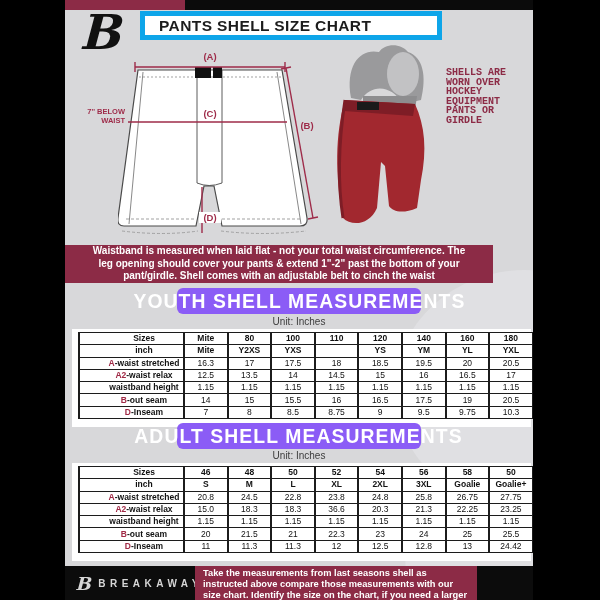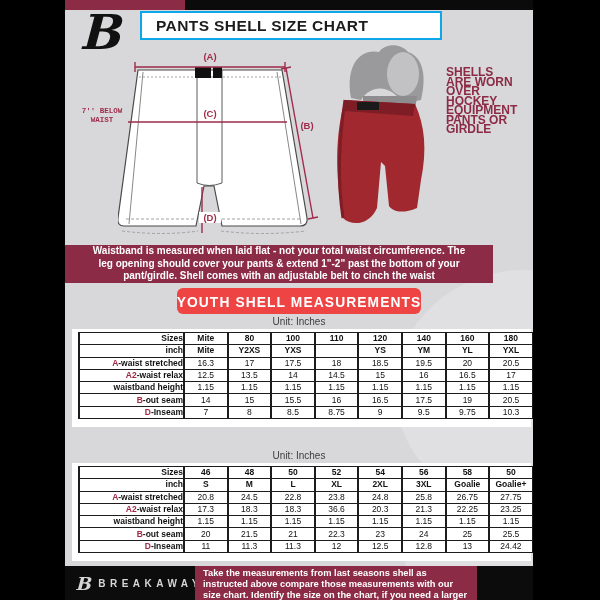--- a/index.html
+++ b/index.html
@@ -12,54 +12,54 @@
   .wm1{left:330px;top:270px;width:260px;height:240px;}
   .wm2{left:340px;top:440px;width:240px;height:230px;}
   
   .strip-maroon{position:absolute;left:0;top:0;width:120px;height:10px;background:#8c2b46;}
   .strip-black{position:absolute;left:120px;top:0;width:348px;height:10px;background:#0b0b0b;}
   
   .logo-top{position:absolute;left:16px;top:6px;width:46px;height:52px;color:#111;
             font-family:"DejaVu Serif",serif;font-weight:bold;font-style:italic;
             font-size:48px;line-height:52px;text-align:center;transform:skewX(-4deg);}
   .title-box{position:absolute;left:75px;top:11px;width:302px;height:29px;background:#fff;
-             border:2px solid #0ea5e9;box-sizing:border-box;display:flex;align-items:center;}
+             border:5px solid #0ea5e9;box-sizing:border-box;display:flex;align-items:center;}
   .title-box span{padding-left:14px;font-size:15.5px;font-weight:bold;color:#1c1c1c;letter-spacing:.4px;}
   .date-box{position:absolute;left:377px;top:10px;width:91px;height:30px;background:#8c2b46;
             display:flex;align-items:center;justify-content:center;}
   .date-box span{color:#fff;font-weight:bold;font-size:17px;display:inline-block;
                  transform:scaleX(.82);letter-spacing:.5px;}
   
   .dlabel{position:absolute;color:#9e2b49;font-weight:bold;font-size:9.5px;width:40px;
           text-align:center;}
-  .waist-note{position:absolute;left:14px;top:107px;width:46px;text-align:center;
-              color:#9e2b49;font-weight:bold;font-size:7.5px;line-height:9px;font-family:Liberation Mono, monospace;}
+  .waist-note{position:absolute;left:14px;top:107px;width:46px;text-align:right;
+              color:#9e2b49;font-weight:bold;font-size:7.5px;line-height:9px;}
   .side-note{position:absolute;left:381px;top:68px;width:74px;color:#8c2b46;
-             font-weight:bold;font-size:12px;line-height:9.5px;}
+             font-weight:bold;font-size:10px;line-height:9.5px;font-family:Liberation Mono, monospace;}
   svg{position:absolute;}
   
   .callout{position:absolute;left:0;top:245px;width:428px;height:38px;background:#8c2b46;
            color:#fff;font-weight:bold;font-size:10px;line-height:12.4px;text-align:center;
            display:flex;align-items:center;justify-content:center;box-sizing:border-box;
            padding:0 26px;}
   
-  .sec-banner{position:absolute;left:112px;width:244px;height:26px;background:#ef4444;
-              border-radius:6px;color:#fff;font-weight:bold;font-size:15px;letter-spacing:1.2px;
+  .sec-banner{position:absolute;left:112px;width:244px;height:26px;background:#8b5cf6;
+              border-radius:6px;color:#fff;font-weight:bold;font-size:21px;letter-spacing:1.2px;
               display:flex;align-items:center;justify-content:center;}
   .sec-banner span{display:inline-block;transform:scaleX(.92);white-space:nowrap;}
   .unit{position:absolute;left:0;width:468px;text-align:center;color:#3d3d3d;font-size:10px;}
   
   .panel{position:absolute;left:7px;width:459px;background:#fff;}
   table.mtable{position:absolute;left:13px;width:454px;border-collapse:collapse;
                table-layout:fixed;background:#fff;}
   table.mtable td{border-top:1px solid #1c1c1c;border-bottom:1px solid #1c1c1c;
                   border-left:2px solid #1c1c1c;border-right:2px solid #1c1c1c;
                   font-size:8.5px;color:#111;text-align:center;height:11.3px;
                   line-height:11px;padding:0;overflow:hidden;white-space:nowrap;}
-  table.mtable td.lbl{text-align:right;padding-left:25px;font-weight:bold;margin-left:32px;}
+  table.mtable td.lbl{text-align:center;padding-left:25px;font-weight:bold;margin-left:32px;}
   table.mtable tr.hdr td{font-weight:bold;}
   .pfx{color:#a02945;}
   
   .footer-black{position:absolute;left:0;top:566px;width:468px;height:34px;background:#0c0c0c;}
   .flogo{position:absolute;left:12px;top:572px;width:116px;height:22px;color:#d6d6d6;
          display:flex;align-items:center;}
   .bmark{font-family:"DejaVu Serif",serif;font-weight:bold;font-style:italic;
          font-size:18px;margin-right:6px;transform:skewX(-4deg);}
   .btext{font-size:10px;font-weight:bold;letter-spacing:4.5px;}
   .footer-note{position:absolute;left:130px;top:566px;width:282px;height:34px;background:#8c2b46;
@@ -225,20 +225,23 @@
           <td>8.5</td>
           <td>8.75</td>
           <td>9</td>
           <td>9.5</td>
           <td>9.75</td>
           <td>10.3</td>
         </tr>
       </tbody>
   </table>
 
+  <div class="sec-banner" style="top:423px;">
+    <span>ADULT SHELL MEASUREMENTS</span>
+  </div>
   <div class="unit" style="top:450px;">Unit: Inches</div>
   <div class="panel" style="top:463px;height:98px;"></div>
   <table class="mtable" style="top:466px;">
     <colgroup>
       <col style="width:105px;">
       <col style="width:43.6px;">
         <col style="width:43.6px;">
         <col style="width:43.6px;">
       <col style="width:43.6px;">
         <col style="width:43.6px;">
@@ -275,21 +278,21 @@
           <td>24.5</td>
           <td>22.8</td>
           <td>23.8</td>
           <td>24.8</td>
           <td>25.8</td>
           <td>26.75</td>
           <td>27.75</td>
         </tr>
         <tr>
           <td class="lbl"><span class="pfx">A2</span>-waist relax</td>
-          <td>17.3</td>
+          <td>15.0</td>
           <td>18.3</td>
           <td>18.3</td>
           <td>36.6</td>
           <td>20.3</td>
           <td>21.3</td>
           <td>22.25</td>
           <td>23.25</td>
         </tr>
         <tr>
           <td class="lbl">waistband height</td>

